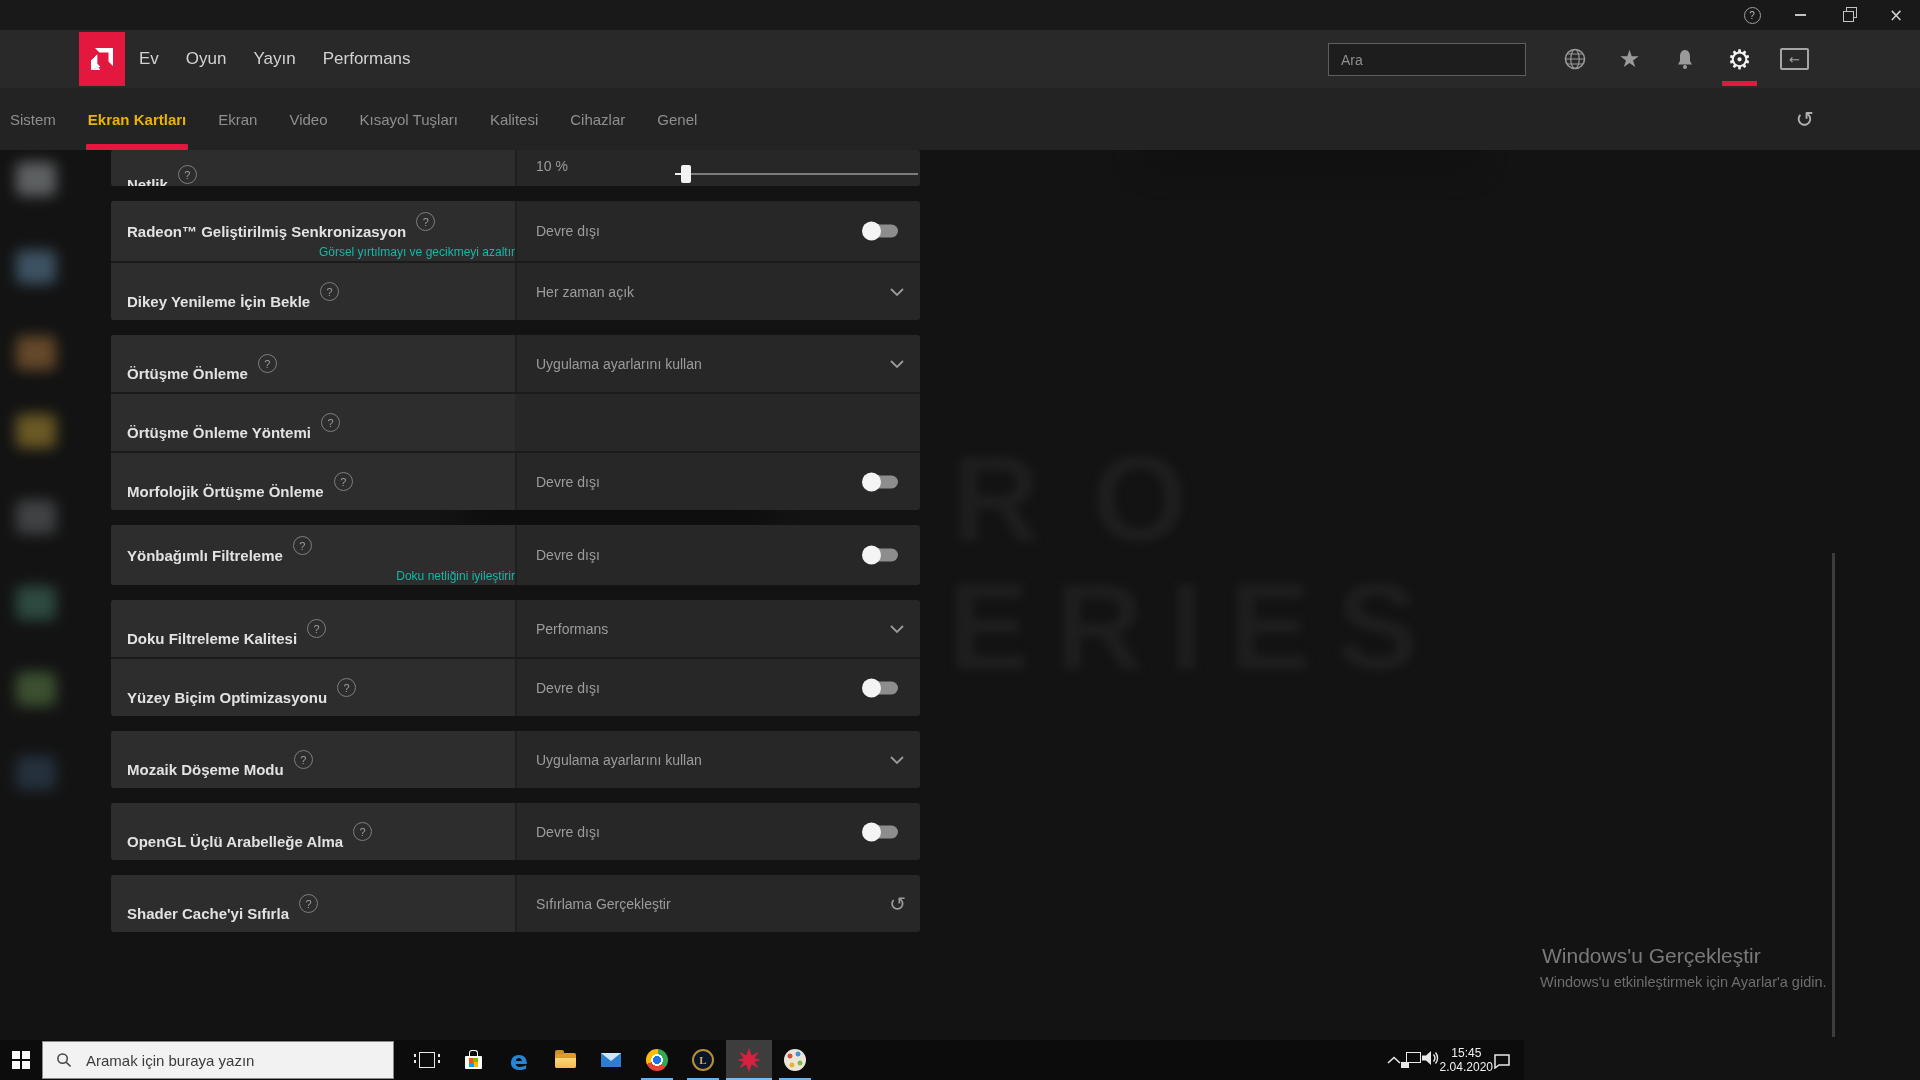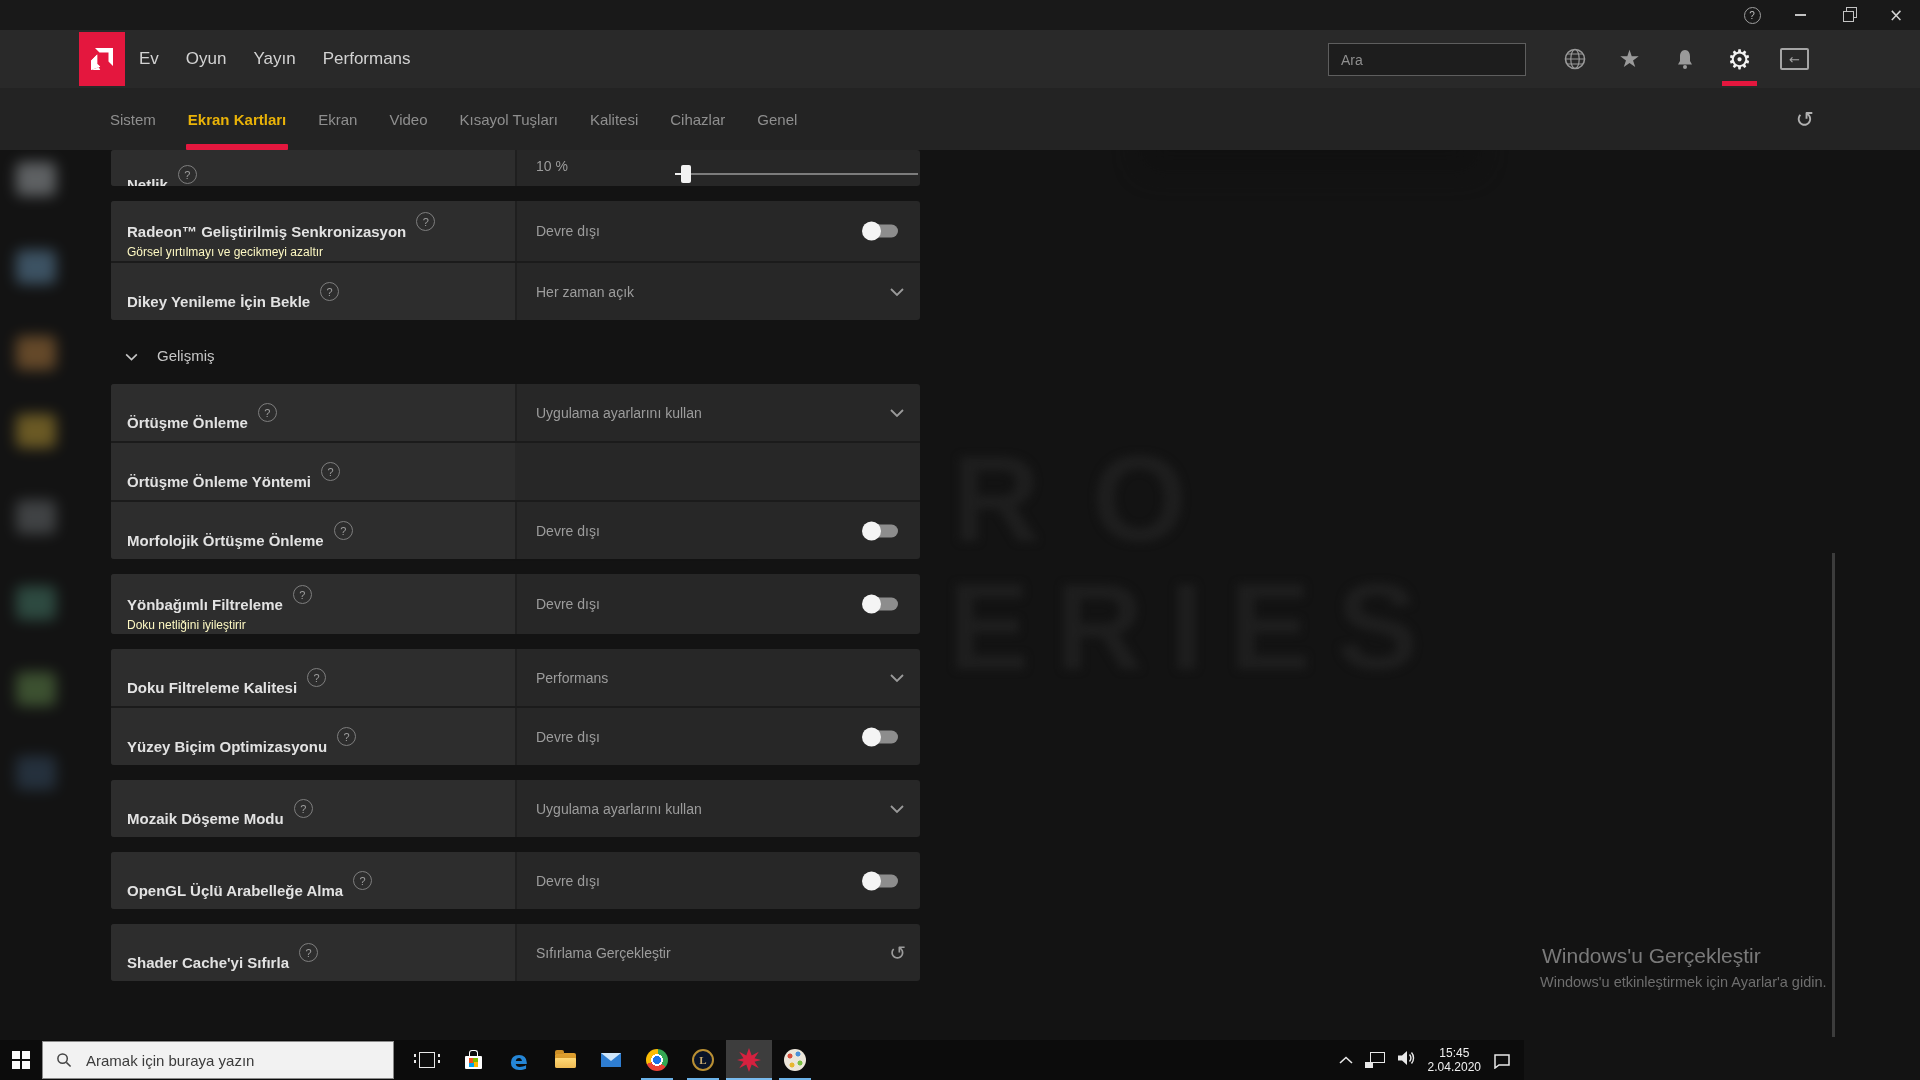--- a/index.html
+++ b/index.html
@@ -25,21 +25,21 @@
   .appsearch input::placeholder{color:#8f8f8f;}
   .appbar-right{position:absolute;left:1547px;top:0;height:58px;display:flex;}
   .ab-icon{width:55px;height:58px;display:flex;align-items:center;justify-content:center;position:relative;}
   .ab-icon.active::after{content:"";position:absolute;left:10px;right:10px;bottom:2px;height:5px;background:#e4173e;}
   .sym{font-family:"DejaVu Sans",sans-serif;}
   .star-sym{font-size:24px;color:#9a9a9a;}
   .gear-sym{font-size:27px;color:#f2f2f2;}
   .collapse-box{width:25px;height:18px;border:2px solid #a5a5a5;border-radius:2px;display:flex;align-items:center;justify-content:center;color:#a5a5a5;font-size:13px;line-height:1;}
 
   
-  .tabbar{position:absolute;top:88px;left:0;right:0;height:62px;background:#232323;display:flex;align-items:flex-start;padding-left:100px;z-index:15;}
+  .tabbar{position:absolute;top:88px;left:0;right:0;height:62px;background:#232323;display:flex;align-items:flex-start;z-index:15;}
   .tab{position:relative;height:62px;display:flex;align-items:center;padding:0 10px;margin-right:12px;font-size:15px;color:#8f8f8f;}
   .tab.active{color:#eab308;font-weight:700;}
   .tab.active::after{content:"";position:absolute;left:8px;right:8px;bottom:0;height:6px;background:#e4173e;border-radius:1px;}
   .tab-reset{position:absolute;right:106px;top:50%;transform:translateY(-50%);font-size:22px;color:#b0b0b0;font-family:"DejaVu Sans",sans-serif;}
 
   
   .wm-big{position:absolute;font-weight:700;color:#1e1e1e;filter:blur(4px);letter-spacing:26px;font-size:122px;line-height:1;user-select:none;}
   .wm-line1{left:952px;top:438px;letter-spacing:52px;}
   .wm-line2{left:948px;top:566px;}
   .blob{position:absolute;filter:blur(14px);border-radius:10px;}
@@ -55,21 +55,21 @@
   .srow{display:flex;height:57px;background:#272727;}
   .srow + .srow{border-top:2px solid #1b1b1b;}
   .srow.has-sub{height:60px;}
   .srow.clipped{height:36px;}
   .cell-l{width:404px;background:#2d2d2d;display:flex;flex-direction:column;justify-content:center;padding-left:16px;box-sizing:border-box;flex:none;}
   .clipped .cell-l{justify-content:flex-start;padding-top:6px;}
   .cell-r{flex:1;display:flex;align-items:center;padding-left:19px;position:relative;border-left:2px solid #1f1f1f;box-sizing:border-box;}
   .clipped .cell-r{align-items:flex-start;padding-top:8px;}
   .lblrow{display:flex;align-items:center;gap:10px;}
   .lbl{font-size:15px;color:#e2e2e2;font-weight:600;margin-top:20px;}
-  .sub{font-size:12px;color:#fef9c3;margin-top:5px;}
+  .sub{font-size:12px;color:#14b8a6;margin-top:5px;text-align:right;}
   .help{width:17px;height:17px;border:1px solid #7e7e7e;border-radius:50%;color:#9c9c9c;font-size:11px;display:flex;align-items:center;justify-content:center;flex:none;}
   .val{font-size:14px;color:#9c9c9c;}
   .chev{position:absolute;right:16px;top:50%;transform:translateY(-50%);display:flex;}
   .toggle{position:absolute;right:22px;top:50%;transform:translateY(-50%);width:34px;height:13px;background:#8d8d8d;border-radius:7px;}
   .knob{position:absolute;left:-2px;top:-3px;width:19px;height:19px;background:#f4f4f4;border-radius:50%;}
   .undo{position:absolute;right:14px;top:50%;transform:translateY(-50%);font-size:20px;color:#9c9c9c;font-family:"DejaVu Sans",sans-serif;}
   .slider{position:relative;margin-left:107px;margin-top:15px;width:243px;height:2px;background:#7c7c7c;flex:none;}
   .slider::before{content:"";position:absolute;left:0;top:0;width:7px;height:2px;background:#efefef;}
   .sthumb{position:absolute;left:6px;top:-8px;width:10px;height:18px;background:#f2f2f2;border-radius:2px;}
   .adv-header{margin:26px 0 20px 14px;height:18px;display:flex;align-items:center;gap:19px;color:#c6c6c6;font-size:15px;}
@@ -80,21 +80,21 @@
   .winlogo{display:grid;grid-template-columns:8px 8px;grid-template-rows:8px 8px;gap:1.5px;}
   .winlogo span{background:#fbfbfb;}
   .tsearch{width:352px;height:38px;background:#f2f2f2;border:1px solid #8a8a8a;display:flex;align-items:center;gap:12px;padding-left:13px;box-sizing:border-box;}
   .tsearch input{flex:1;background:transparent;border:none;outline:none;font-size:15px;color:#333;font-family:"Liberation Sans",sans-serif;}
   .tsearch input::placeholder{color:#3c3c3c;}
   .tk-apps{display:flex;height:40px;margin-left:10px;}
   .tk-slot{width:46px;height:40px;display:flex;align-items:center;justify-content:center;position:relative;}
   .tk-slot.active{background:#3d3d3d;}
   .runline{position:absolute;bottom:0;left:7px;right:7px;height:2px;background:#6cb2e8;}
   .tk-slot.active .runline{left:0;right:0;background:#79bbee;}
-  .tray{margin-left:auto;height:40px;display:flex;align-items:center;gap:12px;padding-right:14px;}
+  .tray{margin-left:auto;height:40px;display:flex;align-items:center;padding-right:14px;}
   .clock{font-size:12px;color:#f0f0f0;text-align:center;line-height:14px;}
 
   
   .icon-taskview{width:14px;height:14px;border:1.5px solid #e8e8e8;position:relative;}
   .icon-taskview::before,.icon-taskview::after{content:"";position:absolute;top:1px;bottom:1px;width:2px;background:repeating-linear-gradient(#e8e8e8 0 3px,transparent 3px 6px);}
   .icon-taskview::before{left:-6px;} .icon-taskview::after{right:-6px;}
   .icon-store{width:17px;height:13px;background:#fff;border-radius:1px;position:relative;display:flex;align-items:center;justify-content:center;margin-top:5px;}
   .icon-store::before{content:"";position:absolute;top:-6px;left:4px;width:7px;height:6px;border:1.5px solid #fff;border-bottom:none;border-radius:3px 3px 0 0;}
   .icon-store .ms{width:9px;height:9px;background:conic-gradient(#7fba00 0 25%,#ffb900 0 50%,#00a4ef 0 75%,#f25022 0 100%);}
   .icon-edge{font-size:27px;font-weight:700;color:#2586d6;font-family:"DejaVu Sans",sans-serif;line-height:1;}
@@ -275,26 +275,20 @@
           <div class="cell-r">
             <span class="val">Her zaman açık</span>
             <span class="chev">
               <svg width="14" height="9" viewBox="0 0 14 9">
                 <path d="M1 1.5 L7 7.5 L13 1.5" stroke="#9a9a9a" stroke-width="1.8" fill="none"></path>
               </svg>
             </span>
           </div>
         </div>
       </div>
-      <div class="adv-header">
-        <span><svg width="13" height="8" viewBox="0 0 14 9">
-            <path d="M1 1.5 L7 7.5 L13 1.5" stroke="#c6c6c6" stroke-width="1.8" fill="none"></path>
-          </svg></span>
-        <span>Gelişmiş</span>
-      </div>
       <div class="group">
         <div class="srow">
           <div class="cell-l">
             <div class="lblrow">
               <span class="lbl">Örtüşme Önleme</span>
               <span class="help">?</span>
             </div>
           </div>
           <div class="cell-r">
             <span class="val">Uygulama ayarlarını kullan</span>

